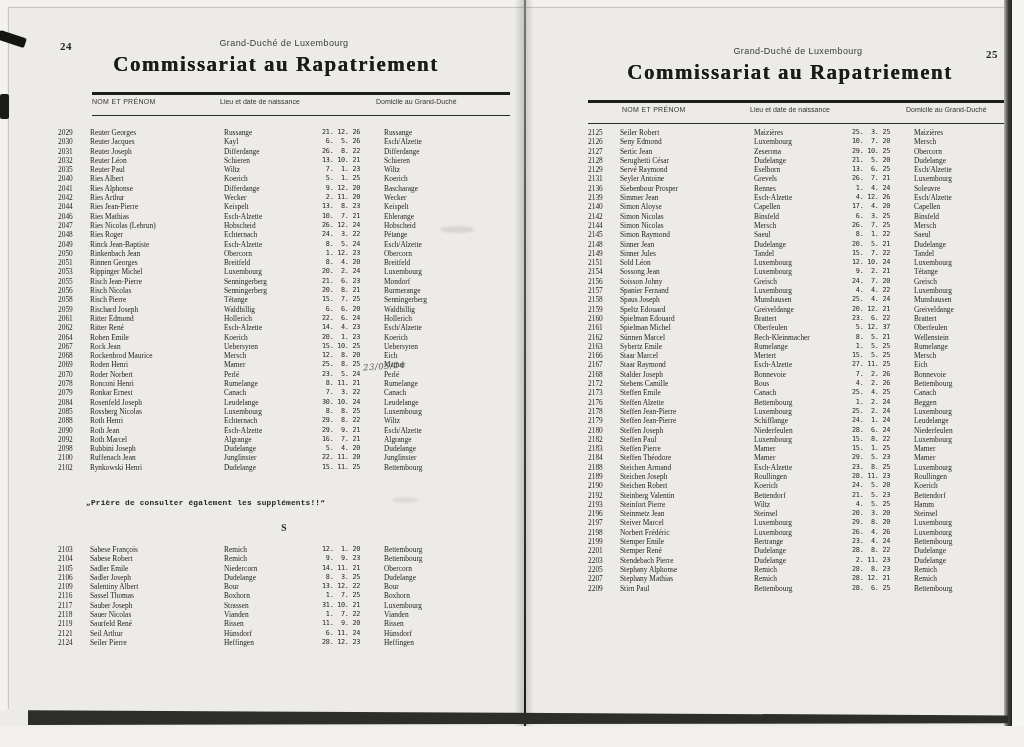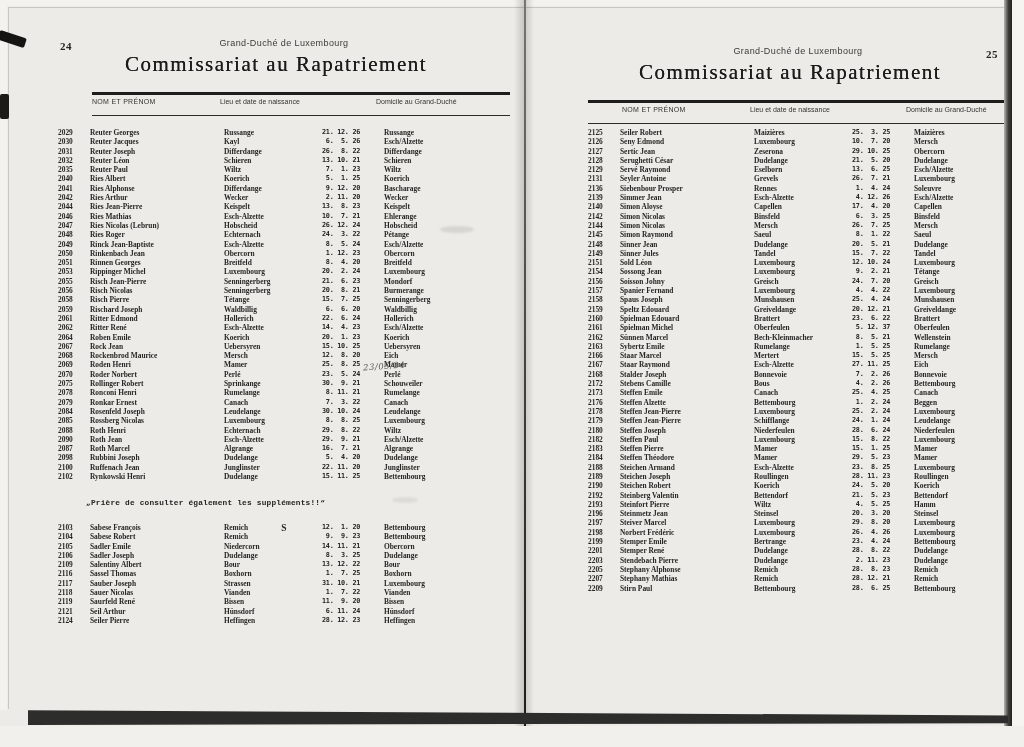--- a/index.html
+++ b/index.html
@@ -13,38 +13,38 @@
   #page-left{left:58px;top:36px;width:452px;}
   #page-right{left:588px;top:44px;width:420px;}
 
   .pagenum{position:absolute;top:4px;font-size:11px;font-weight:bold;letter-spacing:.5px;}
   #page-left .pagenum{left:2px;}
   #page-right .pagenum{right:10px;}
 
   .kicker{position:absolute;top:2px;left:0;right:0;text-align:center;
     font-family:"Liberation Sans", sans-serif;font-size:9px;color:#3a3a38;letter-spacing:.4px;}
   .doc-title{position:absolute;top:16px;left:0;right:16px;text-align:center;
-    font-size:21px;font-weight:normal;letter-spacing:1.5px;color:#1b1b19;
+    font-size:21px;font-weight:bold;letter-spacing:1.5px;color:#1b1b19;
     text-shadow:0 0 .5px #1b1b19;}
 
   .rule-thick{position:absolute;top:56px;height:3px;background:#1d1d1b;left:34px;right:0;}
   #page-right .rule-thick{left:0;}
   .rule-thin{position:absolute;top:79px;height:1px;background:#2a2a28;left:34px;right:0;}
   #page-right .rule-thin{left:0;}
 
   .colhead{position:absolute;top:62px;left:0;right:0;height:14px;
     font-family:"Liberation Sans", sans-serif;font-size:7px;color:#333331;}
   .colhead span{position:absolute;white-space:nowrap;}
   .h-name{left:34px;letter-spacing:.3px;}
   .h-birth{left:162px;}
   .h-dom{left:318px;}
 
-  .tbl{position:absolute;left:0;right:0;font-weight:bold;}
+  .tbl{position:absolute;left:0;right:0;}
   #tbl-left-1{top:92px;}
-  #tbl-left-2{top:487px;}
+  #tbl-left-2{top:509px;}
   #tbl-right-1{top:84px;}
 
   .row{display:flex;height:9.3px;line-height:9.3px;font-size:7.4px;white-space:nowrap;}
   .c-num{width:32px;flex:none;}
   .c-name{width:134px;flex:none;overflow:hidden;}
   .c-lieu{width:90px;flex:none;overflow:hidden;}
   .c-date{width:46px;flex:none;text-align:right;font-family:"DejaVu Sans Mono", monospace;
     font-size:6.8px;white-space:pre;letter-spacing:-.3px;}
   .c-gap{width:24px;flex:none;}
   .c-dom{flex:1;overflow:hidden;}
@@ -334,28 +334,20 @@
 
       <div class="row">
         <span class="c-num">2070</span>
         <span class="c-name">Roder Norbert</span>
         <span class="c-lieu">Perlé</span>
         <span class="c-date">23.  5. 24</span>
         <span class="c-gap"></span>
         <span class="c-dom">Perlé</span>
       </div>
 
-      <div class="row">
-        <span class="c-num">2075</span>
-        <span class="c-name">Rollinger Robert</span>
-        <span class="c-lieu">Sprinkange</span>
-        <span class="c-date">30.  9. 21</span>
-        <span class="c-gap"></span>
-        <span class="c-dom">Schouweiler</span>
-      </div>
 
       <div class="row">
         <span class="c-num">2078</span>
         <span class="c-name">Ronconi Henri</span>
         <span class="c-lieu">Rumelange</span>
         <span class="c-date"> 8. 11. 21</span>
         <span class="c-gap"></span>
         <span class="c-dom">Rumelange</span>
       </div>
 
@@ -398,21 +390,21 @@
       <div class="row">
         <span class="c-num">2090</span>
         <span class="c-name">Roth Jean</span>
         <span class="c-lieu">Esch-Alzette</span>
         <span class="c-date">29.  9. 21</span>
         <span class="c-gap"></span>
         <span class="c-dom">Esch/Alzette</span>
       </div>
 
       <div class="row">
-        <span class="c-num">2087</span>
+        <span class="c-num">2092</span>
         <span class="c-name">Roth Marcel</span>
         <span class="c-lieu">Algrange</span>
         <span class="c-date">16.  7. 21</span>
         <span class="c-gap"></span>
         <span class="c-dom">Algrange</span>
       </div>
 
       <div class="row">
         <span class="c-num">2098</span>
         <span class="c-name">Rubbini Joseph</span>

